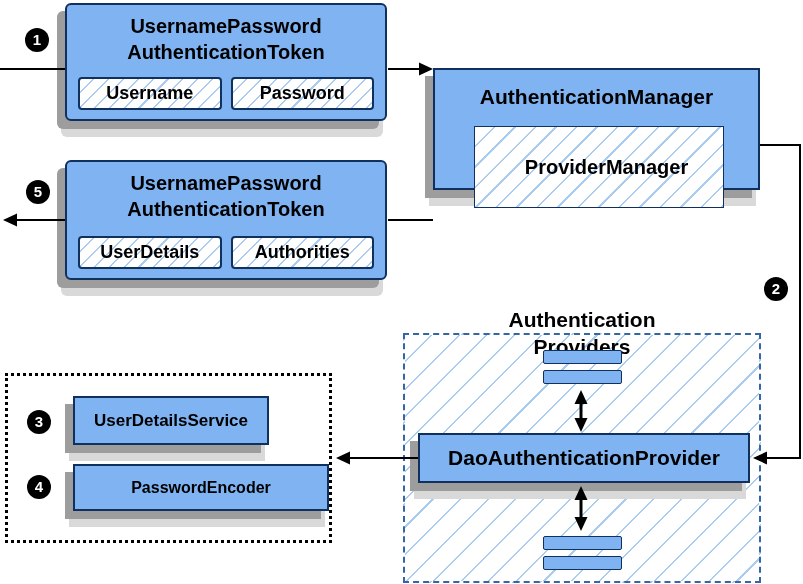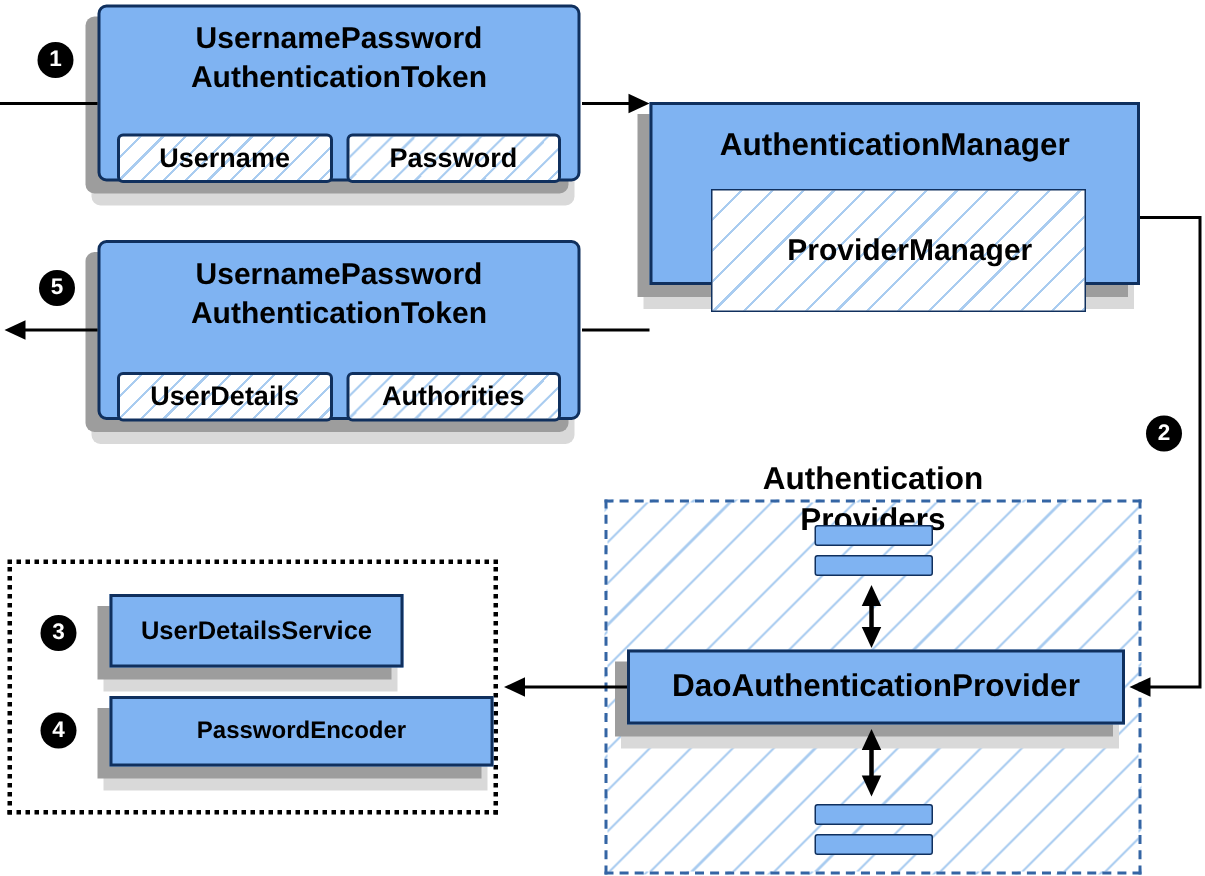--- a/index.html
+++ b/index.html
@@ -21,21 +21,21 @@
 
   .bluebox{
     position:absolute;background:var(--box-fill);
     border:2px solid var(--box-border);
     box-shadow:-8px 8px 0 var(--shadow-dark), -4px 16px 0 var(--shadow-light);
     color:#000;font-weight:bold;z-index:2;
   }
   .round{border-radius:6px;}
   .token-title{position:absolute;left:0;right:0;top:8px;text-align:center;
     font-size:20px;line-height:26px;font-weight:bold;}
-  .fields{position:absolute;left:11px;right:11px;display:flex;gap:9px;margin-top:12px;}
+  .fields{position:absolute;left:11px;right:11px;display:flex;gap:9px;}
   .field{
     flex:1;height:33px;border:2px solid var(--box-border);border-radius:4px;
     background:
       repeating-linear-gradient(135deg, rgba(255,255,255,0) 0 9px,
         var(--hatch-line) 9px 10.5px),
       #fff;
     text-align:center;font-size:18px;font-weight:bold;line-height:29px;color:#000;
   }
   .hatch-mid{
     background:

